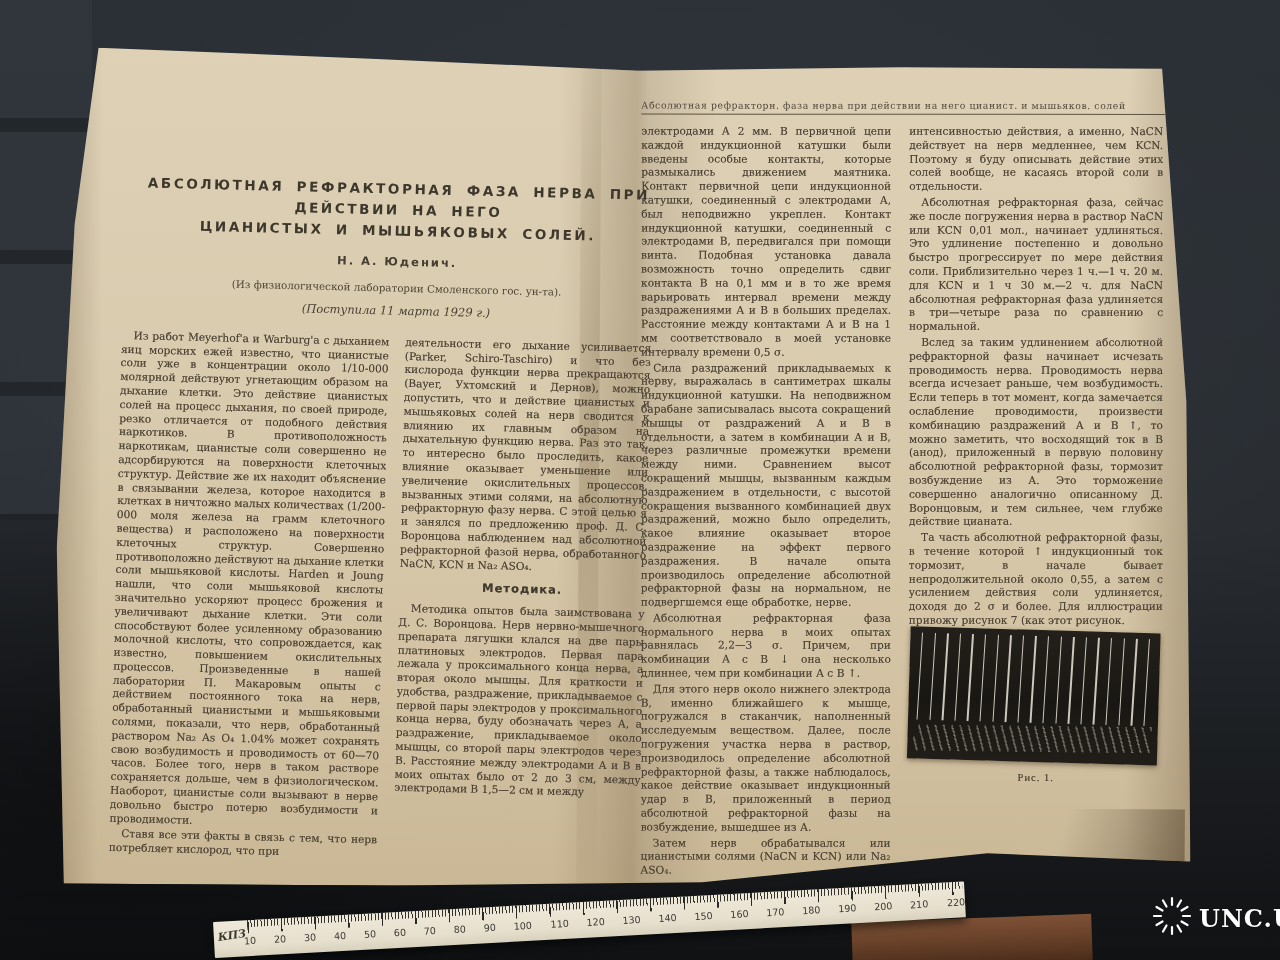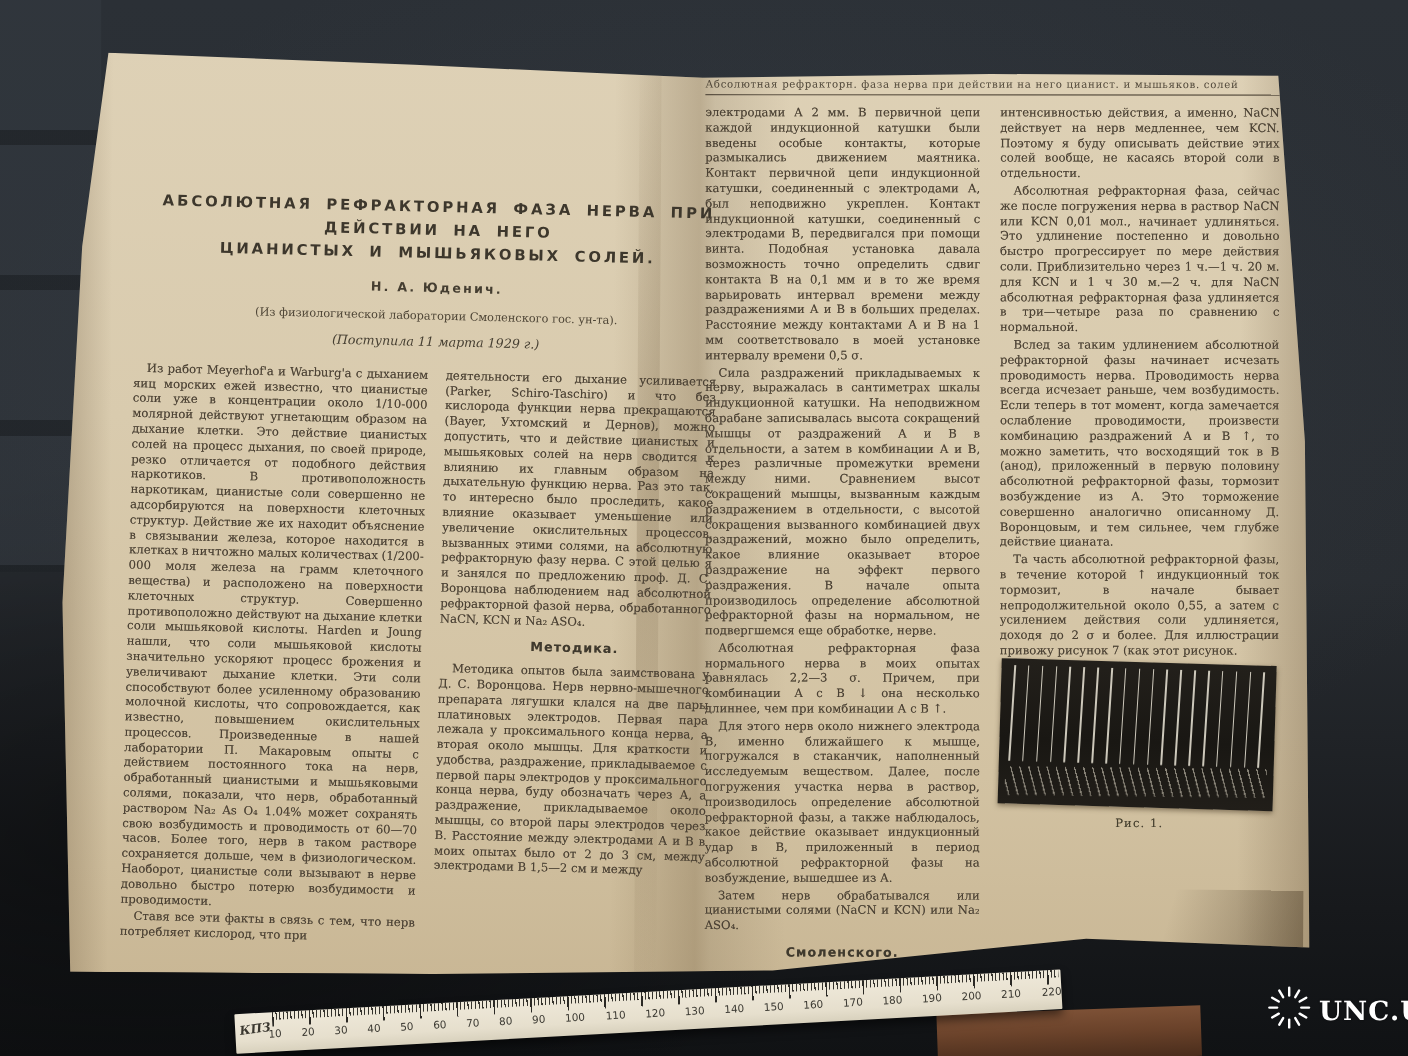--- a/index.html
+++ b/index.html
@@ -39,28 +39,28 @@
     text-shadow:0 0 .5px rgba(75,65,50,.55);}
   .col p{margin:0 0 2px 0;text-indent:1.15em;}
   .col p.cont{text-indent:0;}
   .lp-col1{width:268px;}
   .lp-col2{width:246px;}
   .sec-head{font-family:"DejaVu Sans", sans-serif;font-weight:bold;font-size:11.5px;
     text-align:center;letter-spacing:1px;margin:10px 0 8px 0;text-indent:0 !important;color:#3f392d;}
   
   .right-page{position:absolute;left:586px;top:30px;width:552px;height:812px;transform:rotate(-.3deg);color:#4b4134;}
   .runhead{display:flex;align-items:baseline;font-size:9.3px;letter-spacing:.6px;
-    color:#51483a;border-bottom:1.2px solid #5c5243;padding-bottom:3px;}
+    color:#51483a;border-bottom:1.2px solid #5c5243;padding-bottom:3px;margin-top:28px;}
   .runhead .rh-title{flex:1;}
   .runhead .rh-num{margin-left:14px;}
   .rp-cols{display:flex;gap:18px;margin-top:10px;}
   .rp-col1{width:250px;}
   .rp-col2{width:254px;}
   
-  .figure{}
+  .figure{font-family:Liberation Serif, serif;}
   .plate{position:relative;width:250px;height:132px;transform:rotate(1.6deg);
     background:linear-gradient(180deg,#23201b 0%, #191713 55%, #211e19 100%);
     box-shadow:0 2px 5px rgba(60,45,25,.5);overflow:hidden;}
   .plate-lines{position:absolute;left:10px;top:6px;right:8px;height:66%;
     background:repeating-linear-gradient(90deg, rgba(235,230,215,.85) 0 1.4px, transparent 1.4px 12.6px);
     transform:skewX(-2deg);filter:blur(.3px);}
   .plate-scribble{position:absolute;left:6px;bottom:10px;right:6px;height:26px;
     background:repeating-linear-gradient(75deg, transparent 0 3px, rgba(225,218,200,.55) 3px 4.2px, transparent 4.2px 8px);
     filter:blur(.35px);transform:rotate(-1deg);}
   .fig-caption{text-align:center;font-size:10.5px;margin-top:9px;color:#46402f;letter-spacing:1px;}

